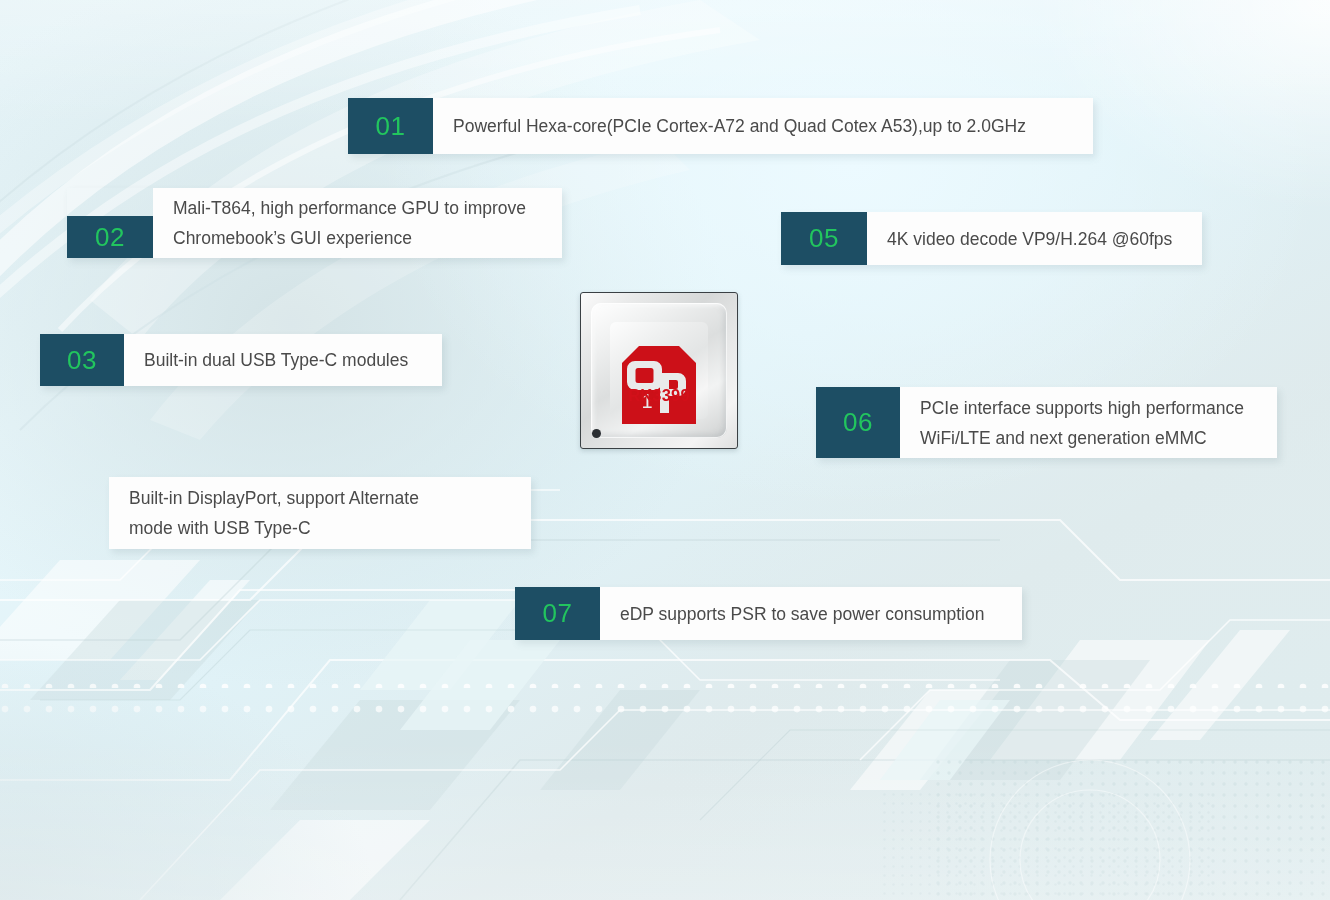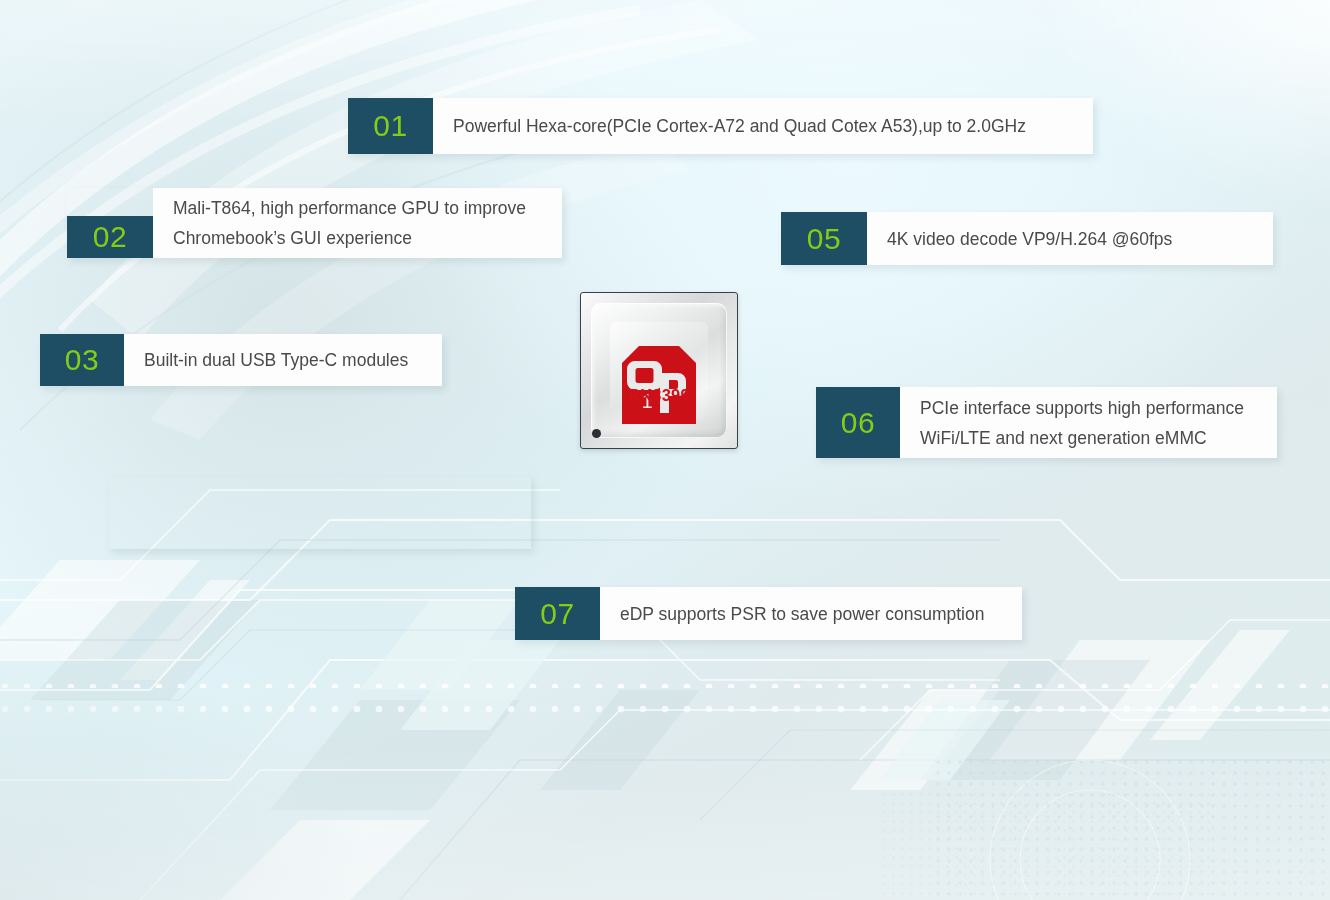--- a/index.html
+++ b/index.html
@@ -50,22 +50,22 @@
   
   .feature {
     position: absolute;
     display: flex;
     align-items: stretch;
     box-shadow: 3px 4px 7px rgba(80,105,115,.13);
   }
   .feature .num {
     flex: 0 0 auto;
     background: #1d4e64;
-    color: #84cc16;
-    font-size: 30px;
+    color: #22c55e;
+    font-size: 26px;
     font-weight: 400;
     letter-spacing: .5px;
     display: flex;
     align-items: center;
     justify-content: center;
     padding: 0 14px;
   }
   .feature .body {
     flex: 1 1 auto;
     background: #fdfdfd;
@@ -78,21 +78,21 @@
     padding: 0 18px 0 20px;
     white-space: pre-line;
   }
   .feature.two-line .body { line-height: 30px; }
 
   
   #feature-01 { left: 348px; top: 98px;  width: 745px; height: 56px; }
   #feature-02 { left: 67px;  top: 188px; width: 495px; height: 70px; }
   #feature-03 { left: 40px;  top: 334px; width: 402px; height: 52px; }
   #feature-04 { left: 109px; top: 477px; width: 422px; height: 72px; }
-  #feature-05 { left: 781px; top: 212px; width: 492px; height: 53px; }
+  #feature-05 { left: 781px; top: 212px; width: 421px; height: 53px; }
   #feature-06 { left: 816px; top: 387px; width: 461px; height: 71px; }
   #feature-07 { left: 515px; top: 587px; width: 507px; height: 53px; }
 
   #feature-01 .num { min-width: 57px; }
   #feature-02 .num { min-width: 58px; margin-top: 28px; }
   #feature-03 .num { min-width: 56px; }
   #feature-04 .num { min-width: 58px; }
   #feature-05 .num { min-width: 58px; }
   #feature-06 .num { min-width: 56px; }
   #feature-07 .num { min-width: 57px; }
@@ -265,20 +265,22 @@
     <div class="body">Mali-T864, high performance GPU to improve
 Chromebook’s GUI experience</div>
   </div>
 
   <div class="feature" id="feature-03">
     <div class="num">03</div>
     <div class="body">Built-in dual USB Type-C modules</div>
   </div>
 
   <div class="feature two-line" id="feature-04">
+    <div class="body">Built-in DisplayPort, support Alternate
+mode with USB Type-C</div>
   </div>
 
   <div class="feature" id="feature-05">
     <div class="num">05</div>
     <div class="body">4K video decode VP9/H.264 @60fps</div>
   </div>
 
   <div class="feature two-line" id="feature-06">
     <div class="num">06</div>
     <div class="body">PCIe interface supports high performance

